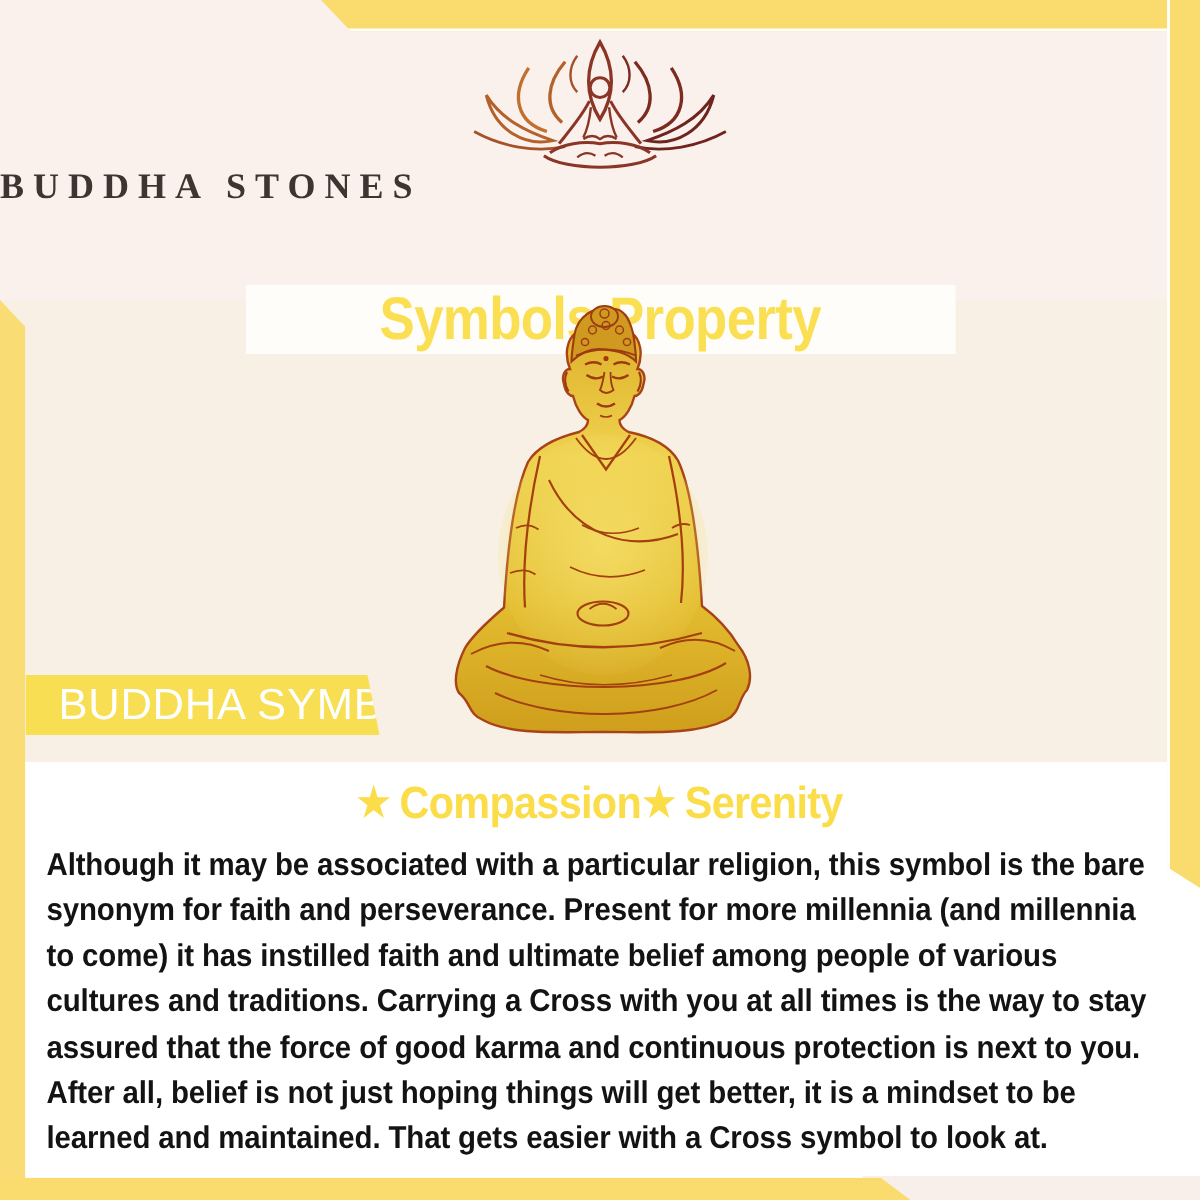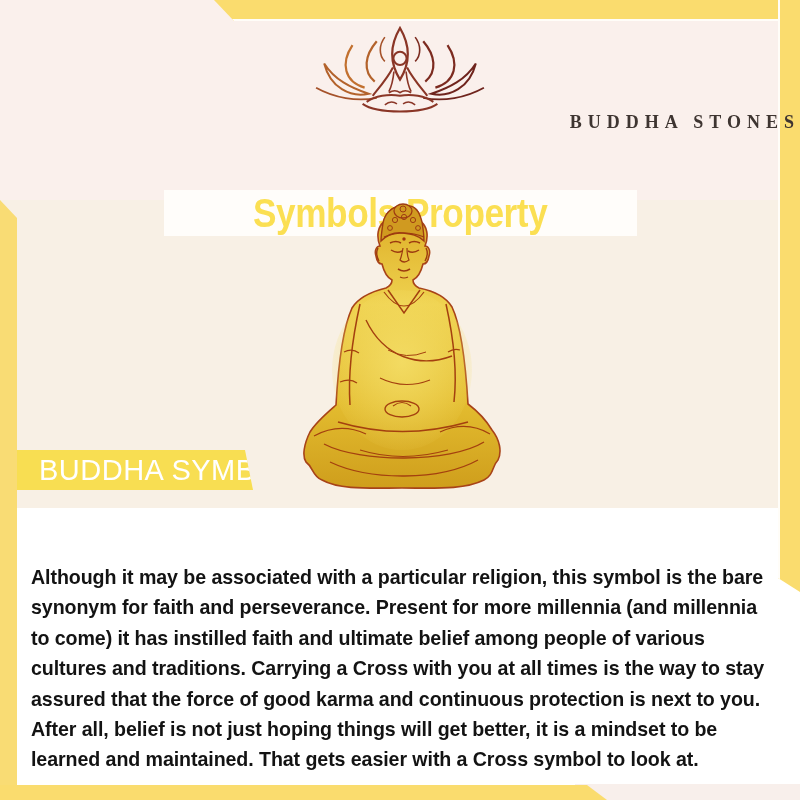--- a/index.html
+++ b/index.html
@@ -29,22 +29,22 @@
     clip-path:polygon(0 0,100% 18px,100% 100%,0 100%);
   }
   .band-bottom{
     position:absolute;left:0;top:785px;width:607px;height:15px;background:#fadc6e;
     clip-path:polygon(0 0,587px 0,607px 100%,0 100%);
   }
 
   
   .logo-wrap{position:absolute;left:312px;top:25px;width:176px;height:93px;}
   .brand-name{
-    position:absolute;left:0;top:112px;width:800px;text-align:right;
-    font-family:"Liberation Serif",serif;font-size:18px;font-weight:600;
+    position:absolute;left:0;top:112px;width:800px;text-align:left;
+    font-family:"Liberation Serif",serif;font-size:24px;font-weight:600;
     letter-spacing:6px;color:#3e3531;
   }
 
   
   .heading-band{
     position:absolute;left:164px;top:147px;width:473px;height:46px;background:#fffdfa;
     display:flex;align-items:center;justify-content:center;margin-top:43px;
   }
   .heading-text{
     display:inline-block;font-size:40px;font-weight:700;color:#fbdf52;
@@ -193,16 +193,21 @@
       <path d="M14,236 Q40,222 66,234 M190,234 Q166,220 140,232" stroke="#a4400f" stroke-width="1.3" fill="none"></path>
       <path d="M80,178 Q104,190 130,180" stroke="#a4400f" stroke-width="1.1" fill="none"></path>
       <path d="M88,150 Q106,160 126,152" stroke="#a4400f" stroke-width="1" fill="none"></path>
     </svg>
   </div>
 
   <div class="ribbon">
     <span class="ribbon-label">BUDDHA SYMBOL</span>
   </div>
 
+  <div class="traits-line">
+    <span class="traits-inner">
+      <span class="trait-star">★</span><span class="trait-word">Compassion</span><span class="trait-star second">★</span><span class="trait-word">Serenity</span>
+    </span>
+  </div>
 
   <div class="body-text">Although it may be associated with a particular religion, this symbol is the bare synonym for faith and perseverance. Present for more millennia (and millennia to come) it has instilled faith and ultimate belief among people of various cultures and traditions. Carrying a Cross with you at all times is the way to stay assured that the force of good karma and continuous protection is next to you. After all, belief is not just hoping things will get better, it is a mindset to be learned and maintained. That gets easier with a Cross symbol to look at.</div>
 
 </div>
 
 </body></html>

